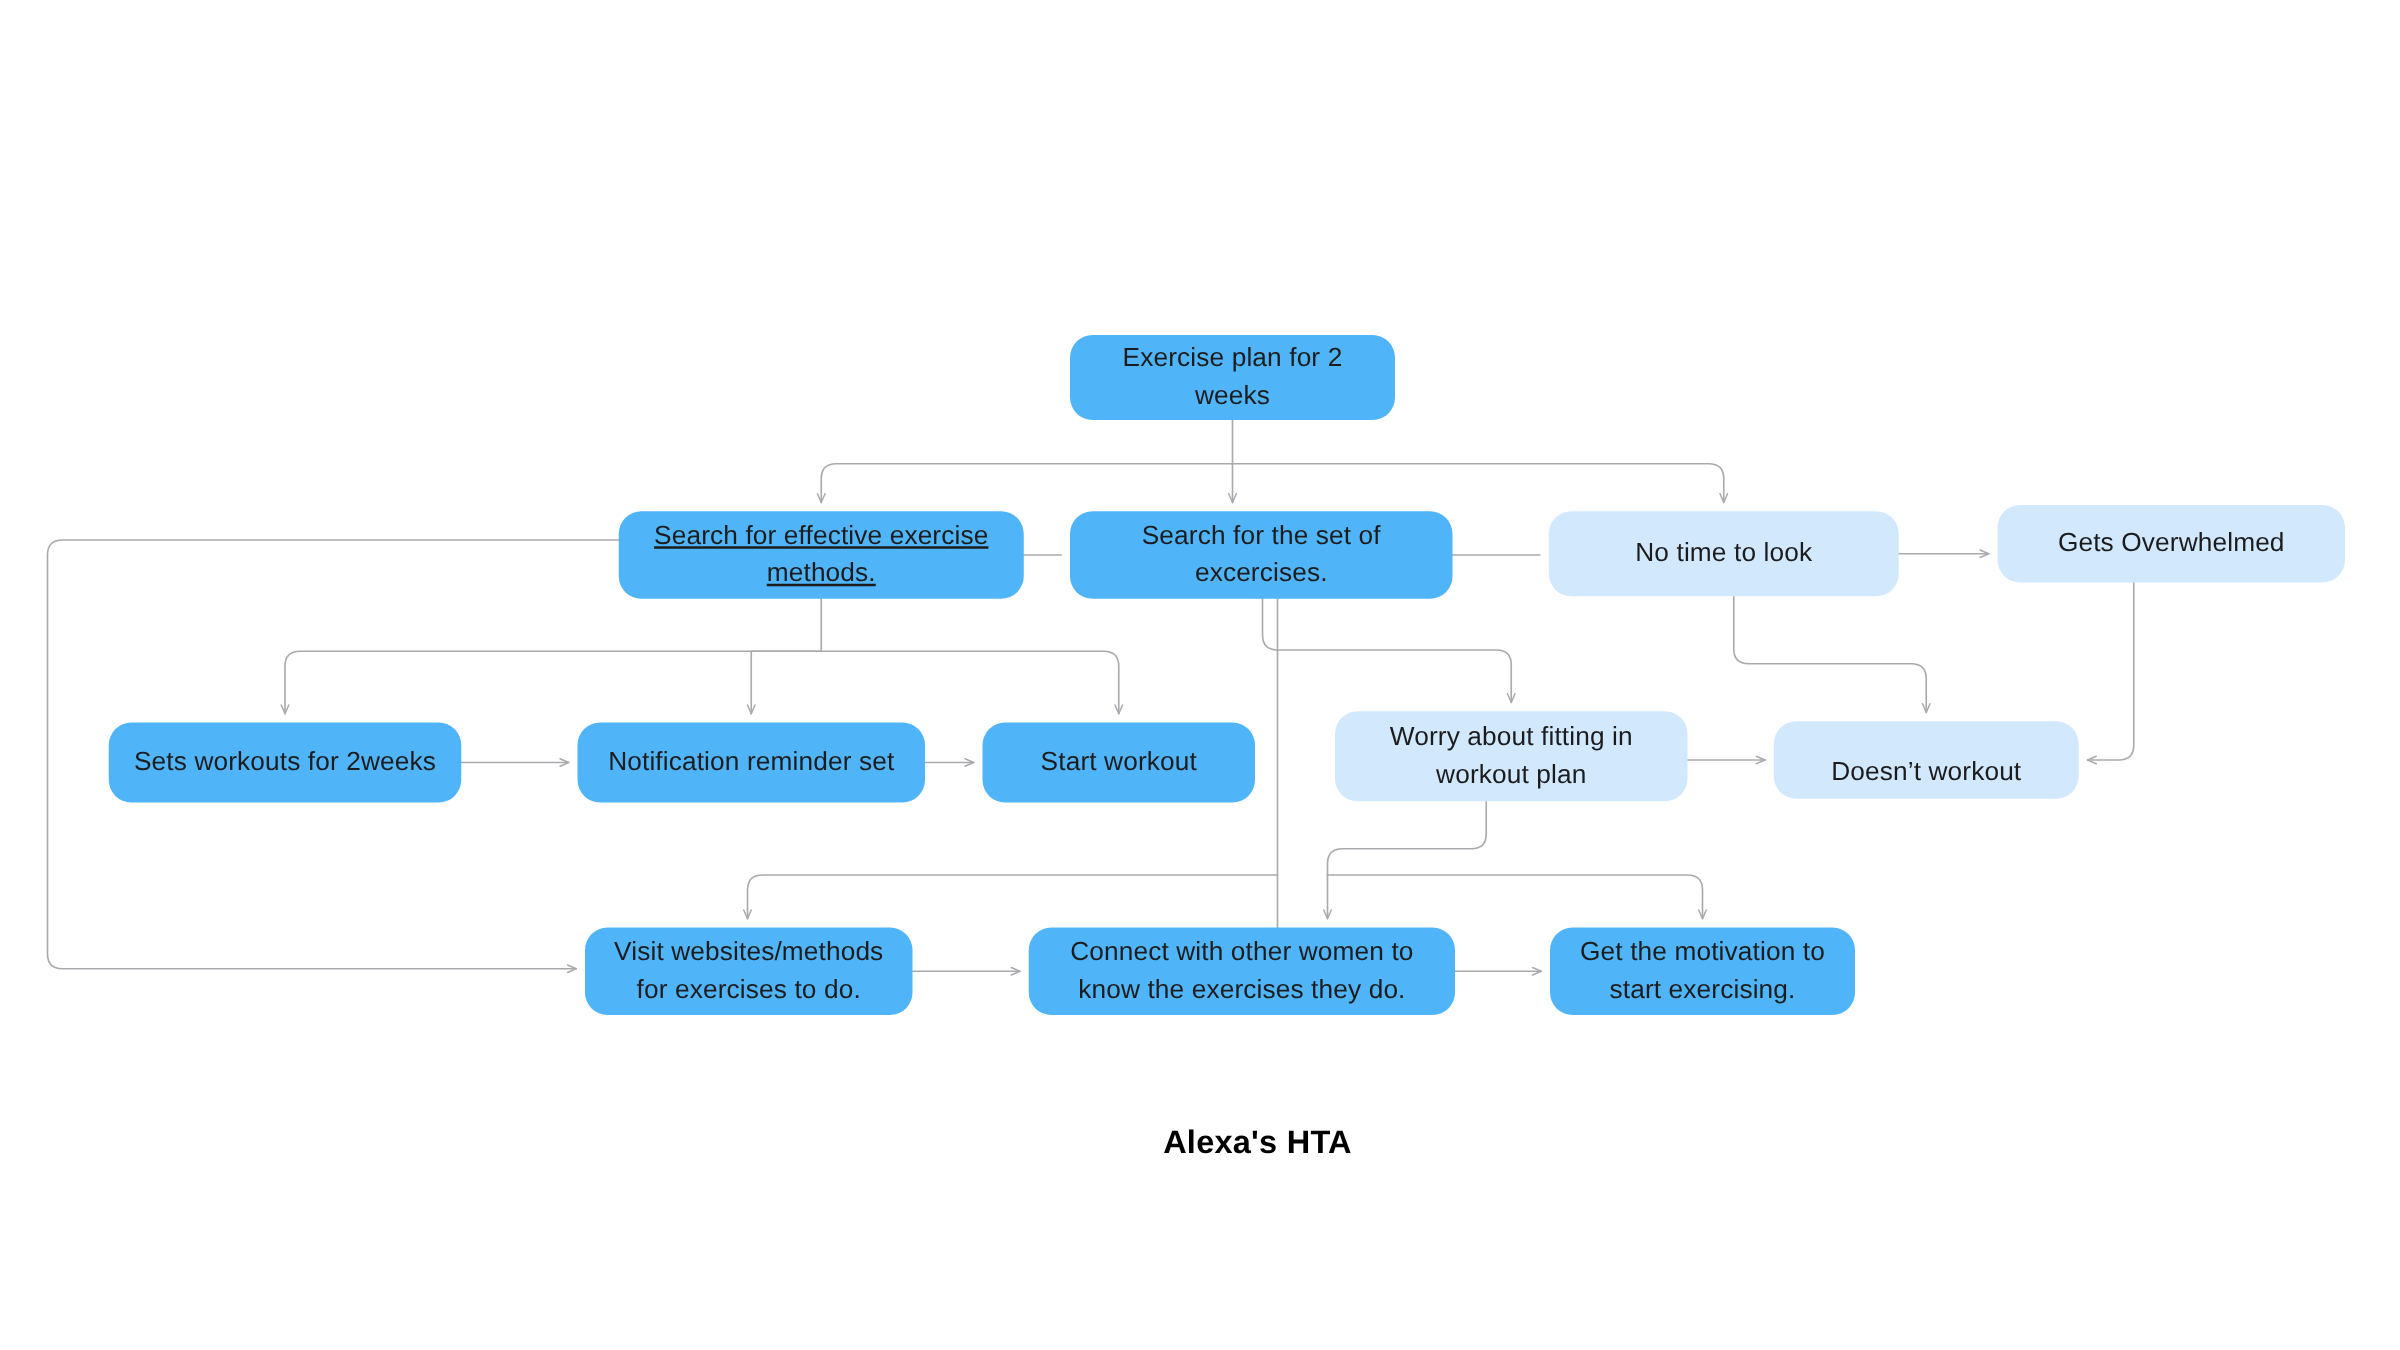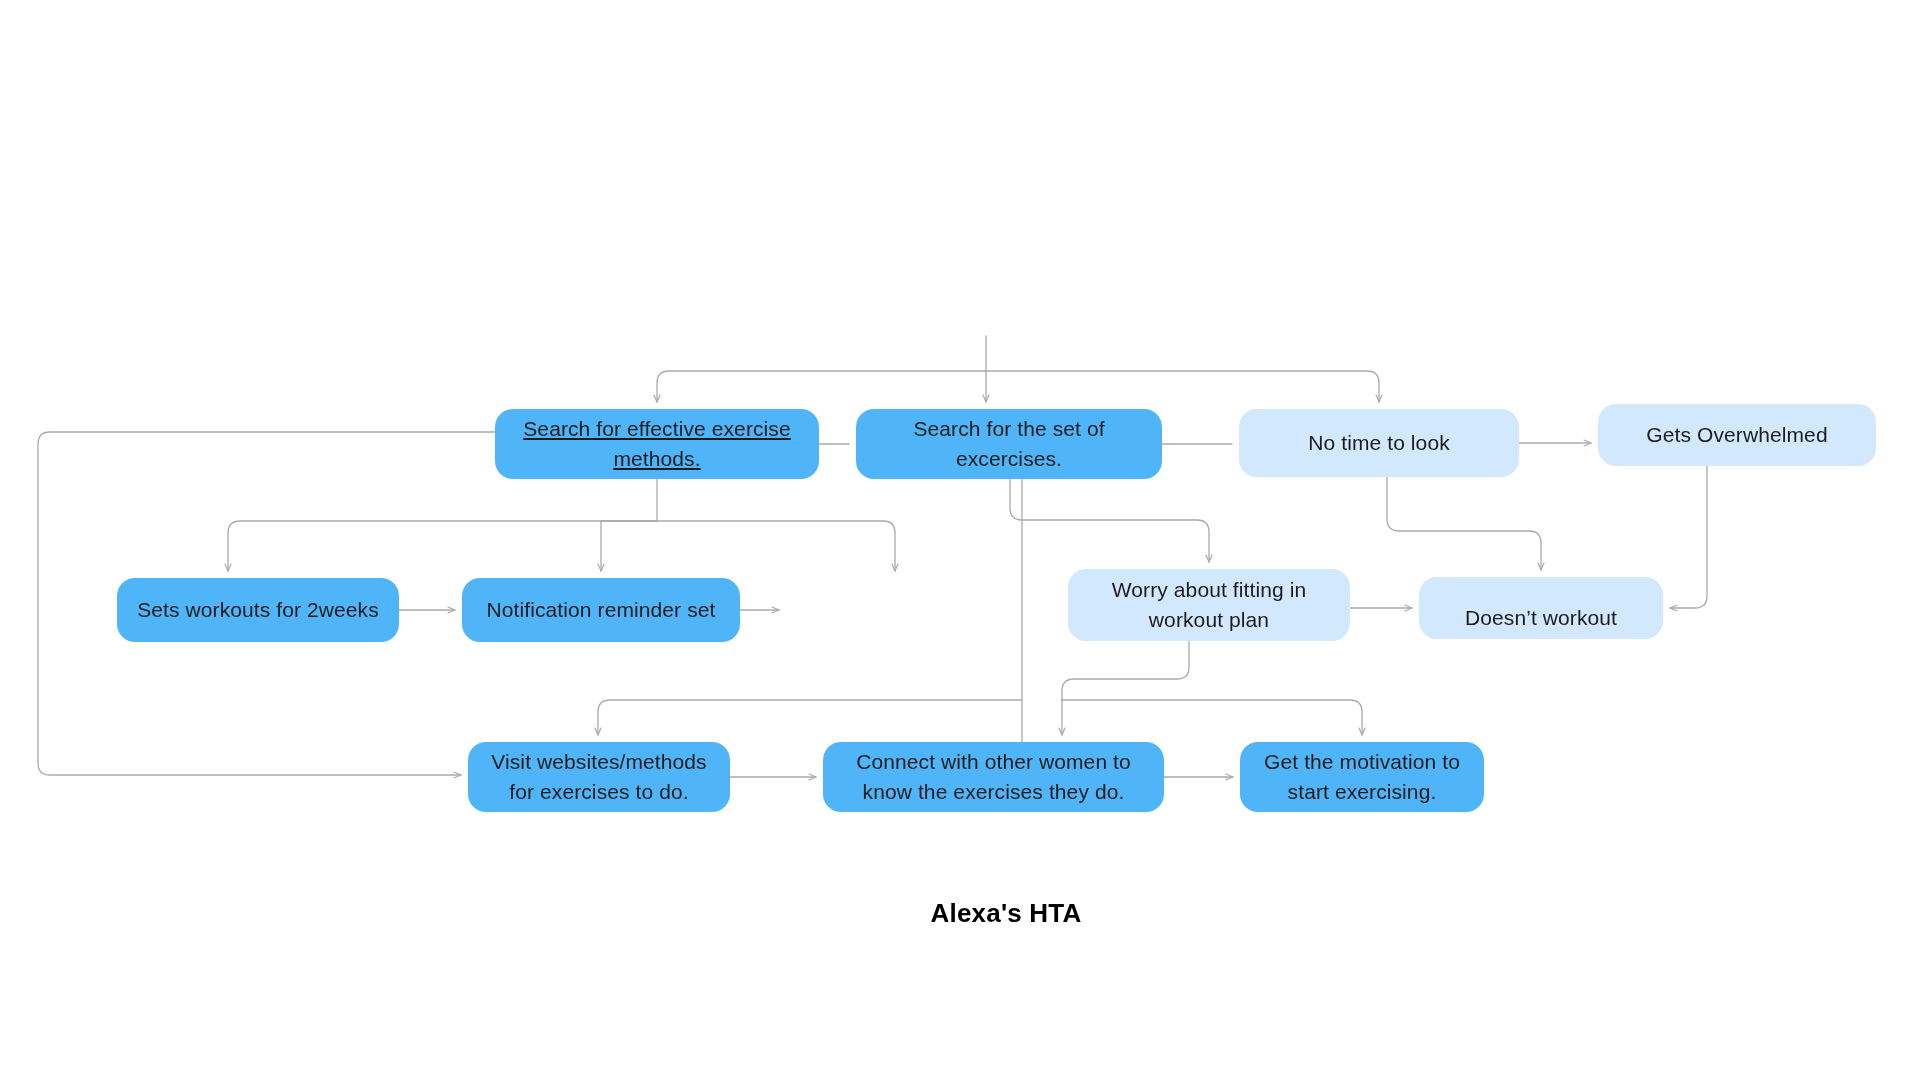--- a/index.html
+++ b/index.html
@@ -105,45 +105,51 @@
       <path d="M1062,700 L1062,735" marker-end="url(#ah)"></path>
       <path d="M1062,700 L1350,700 Q1362,700 1362,712 L1362,735" marker-end="url(#ah)"></path>
 
       <path d="M1022,700 L610,700 Q598,700 598,712 L598,735" marker-end="url(#ah)"></path>
 
       <path d="M730,777 L816,777" marker-end="url(#ah)"></path>
       <path d="M1164,777 L1233,777" marker-end="url(#ah)"></path>
     </g>
   </svg>
 
+  <div class="node primary" style="left:856px;top:268px;width:260px;height:68px;">
+    <span class="label">Exercise plan for 2 weeks</span>
+  </div>
 
   <div class="node primary" style="left:495px;top:409px;width:324px;height:70px;text-decoration:underline;">
     <span class="label">Search for effective exercise methods.</span>
   </div>
 
   <div class="node primary" style="left:856px;top:409px;width:306px;height:70px;">
     <span class="label">Search for the set of excercises.</span>
   </div>
 
   <div class="node secondary" style="left:1239px;top:409px;width:280px;height:68px;">
     <span class="label">No time to look</span>
   </div>
 
   <div class="node secondary" style="left:1598px;top:404px;width:278px;height:62px;">
     <span class="label">Gets Overwhelmed</span>
   </div>
 
-  <div class="node primary" style="left:87px;top:578px;width:282px;height:64px;margin-left:30px;">
+  <div class="node primary" style="left:87px;top:578px;width:282px;height:64px;">
     <span class="label">Sets workouts for 2weeks</span>
   </div>
 
   <div class="node primary" style="left:462px;top:578px;width:278px;height:64px;">
     <span class="label">Notification reminder set</span>
   </div>
 
+  <div class="node primary" style="left:786px;top:578px;width:218px;height:64px;">
+    <span class="label">Start workout</span>
+  </div>
 
   <div class="node secondary" style="left:1068px;top:569px;width:282px;height:72px;align-items:center;">
     <span class="label">Worry about fitting in workout plan</span>
   </div>
 
   <div class="node secondary" style="left:1419px;top:577px;width:244px;height:62px;align-items:flex-end;">
     <span class="label">Doesn’t workout</span>
   </div>
 
   <div class="node primary" style="left:468px;top:742px;width:262px;height:70px;">

